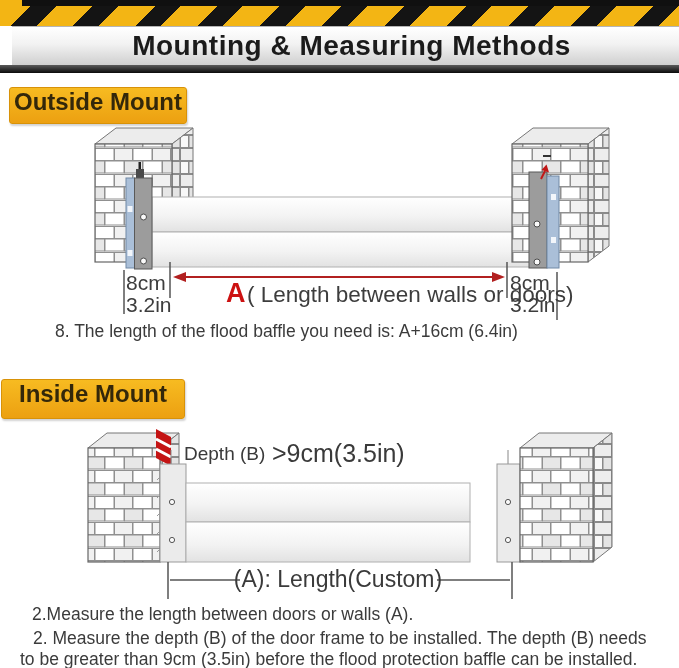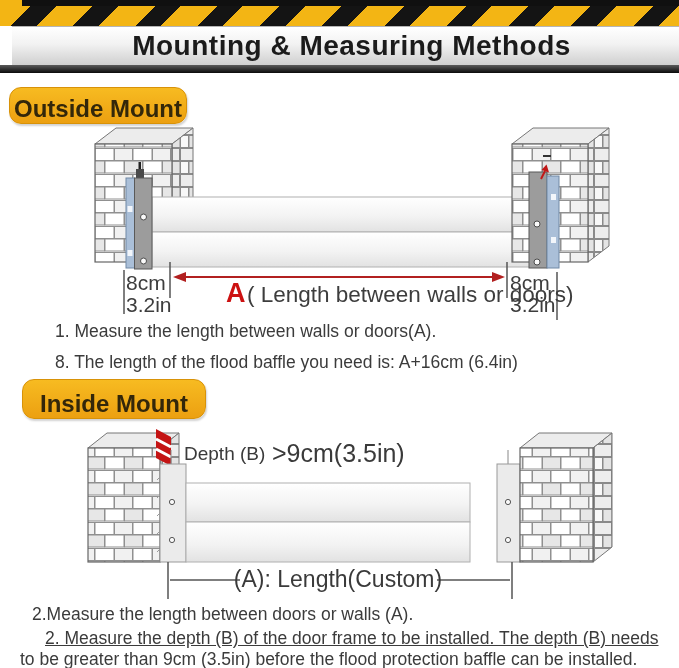--- a/index.html
+++ b/index.html
@@ -24,42 +24,42 @@
   }
   .titlebar span{
     font-size:28px;font-weight:bold;color:#1b1b1b;letter-spacing:.5px;
   }
   .darkbar{
     position:absolute;top:65px;left:0;width:679px;height:8px;
     background:linear-gradient(#5a5a5a,#0a0a0a);
   }
   
   .badge{
-    position:absolute;display:flex;align-items:flex-end;justify-content:center;
+    position:absolute;display:flex;align-items:flex-start;justify-content:center;
     background:linear-gradient(#f7bb21,#eca011);
-    border:1px solid #d89208;border-radius:12px;
+    border:1px solid #d89208;border-radius:3px;
     box-shadow:1px 2px 2px rgba(0,0,0,.18);
     color:#33270a;font-size:24px;font-weight:600;
   }
   .badge.outside{top:87px;left:9px;width:176px;height:35px;}
-  .badge.inside{top:379px;left:22px;width:182px;height:38px;}
+  .badge.inside{top:379px;left:1px;width:182px;height:38px;}
   
   .diagram{position:absolute;left:0;}
   .diagram.one{top:122px;}
   .diagram.two{top:418px;}
   svg text{font-family:"Liberation Sans", sans-serif;}
   
   .steps{position:absolute;color:#3b3b3b;font-size:17.5px;}
   .steps.outside-steps{top:320px;left:55px;}
   .steps.outside-steps .line{line-height:23px;}
   .steps.outside-steps .line + .line{margin-top:8px;}
   .steps.inside-steps{top:604px;left:0;width:679px;}
   .steps.inside-steps .line{line-height:21px;}
   .steps.inside-steps .line:nth-child(1){padding-left:32px;}
-  .steps.inside-steps .line:nth-child(2){padding-left:45px;margin-top:3px;text-decoration:underline;}
+  .steps.inside-steps .line:nth-child(2){padding-left:33px;margin-top:3px;}
   .steps.inside-steps .line:nth-child(3){padding-left:20px;}
 </style>
 </head>
 <body>
 
 <div class="hazard"></div>
 <div class="hazard-topbar"></div>
 <div class="titlebar">
   <span>Mounting &amp; Measuring Methods</span>
 </div>
@@ -151,21 +151,20 @@
   <g>
     <line x1="177" y1="155" x2="501" y2="155" stroke="#b22020" stroke-width="2.2"></line>
     <polygon points="173,155 186,150 186,160" fill="#b22020"></polygon>
     <polygon points="505,155 492,150 492,160" fill="#b22020"></polygon>
   </g>
   <text x="226" y="180" font-size="27" font-weight="bold" fill="#cc1111">A</text>
   <text x="247" y="180" font-size="22.5" fill="#3d3d3d">( Length between walls or doors)</text>
 </svg>
 
 <div class="steps outside-steps">
-  <div class="line">1. Measure the length between walls or doors(A).</div>
   <div class="line">8. The length of the flood baffle you need is: A+16cm (6.4in)</div>
 </div>
 
 <div class="badge inside">
   <span>Inside Mount</span>
 </div>
 
 <svg class="diagram two" width="679" height="185" viewBox="0 0 679 185">
   <defs>
     <pattern id="bf2" width="38" height="26" patternUnits="userSpaceOnUse">

